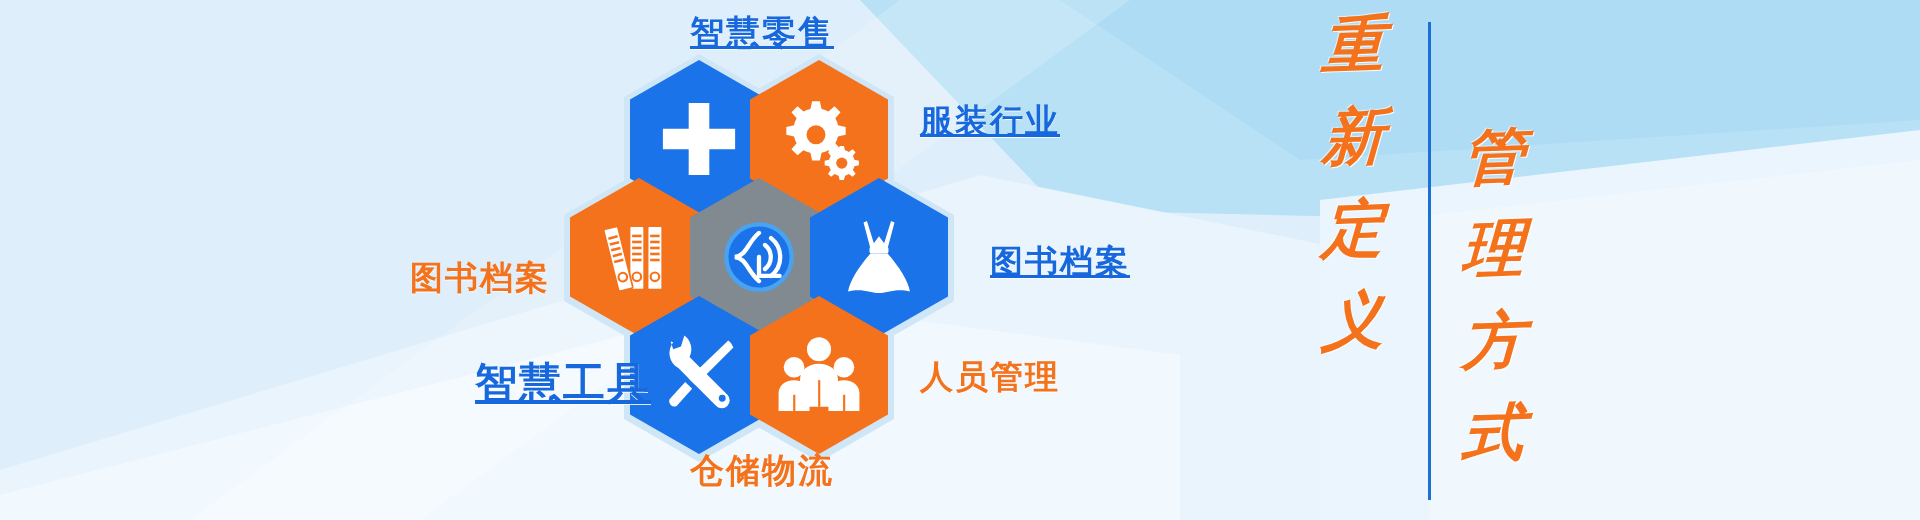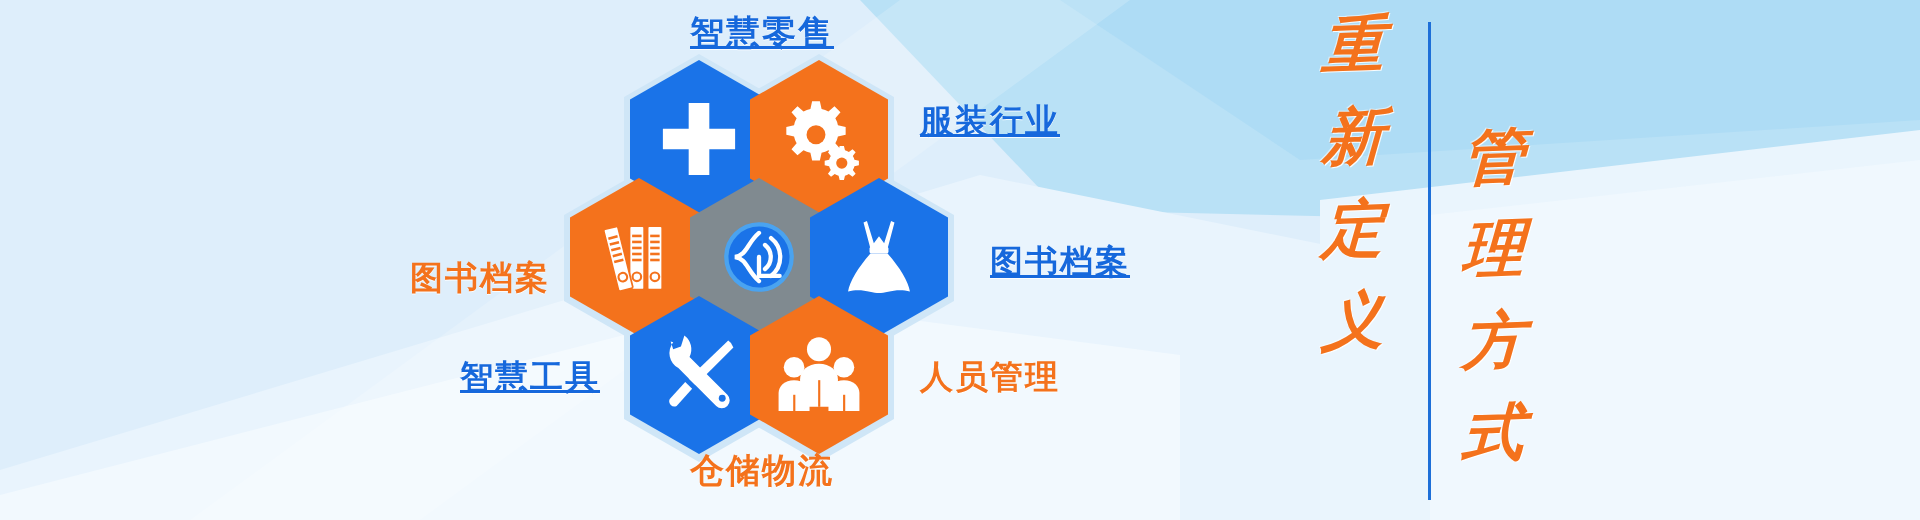--- a/index.html
+++ b/index.html
@@ -198,21 +198,21 @@
 
   <div class="hex-label lbl-blue" style="left:690px;top:10px;font-size:34px;">智慧零售</div>
 
 
   <div class="hex-label lbl-blue" style="left:920px;top:99px;font-size:33px;">服装行业</div>
 
   <div class="hex-label lbl-orange" style="left:410px;top:256px;font-size:33px;font-family:Liberation Serif, serif;">图书档案</div>
 
   <div class="hex-label lbl-blue" style="left:990px;top:240px;font-size:33px;">图书档案</div>
 
-  <div class="hex-label lbl-blue" style="left:460px;top:355px;font-size:33px;">智慧工具</div>
+  <div class="hex-label lbl-blue" style="left:475px;top:355px;font-size:42px;">智慧工具</div>
 
   <div class="hex-label lbl-orange" style="left:920px;top:355px;font-size:33px;">人员管理</div>
 
   <div class="hex-label lbl-orange" style="left:690px;top:448px;font-size:34px;">仓储物流</div>
 
   <div id="right-block">
     <div id="divider"></div>
 
     <div class="calli-col" id="calli-left">
       <span class="calli-char">重</span>

